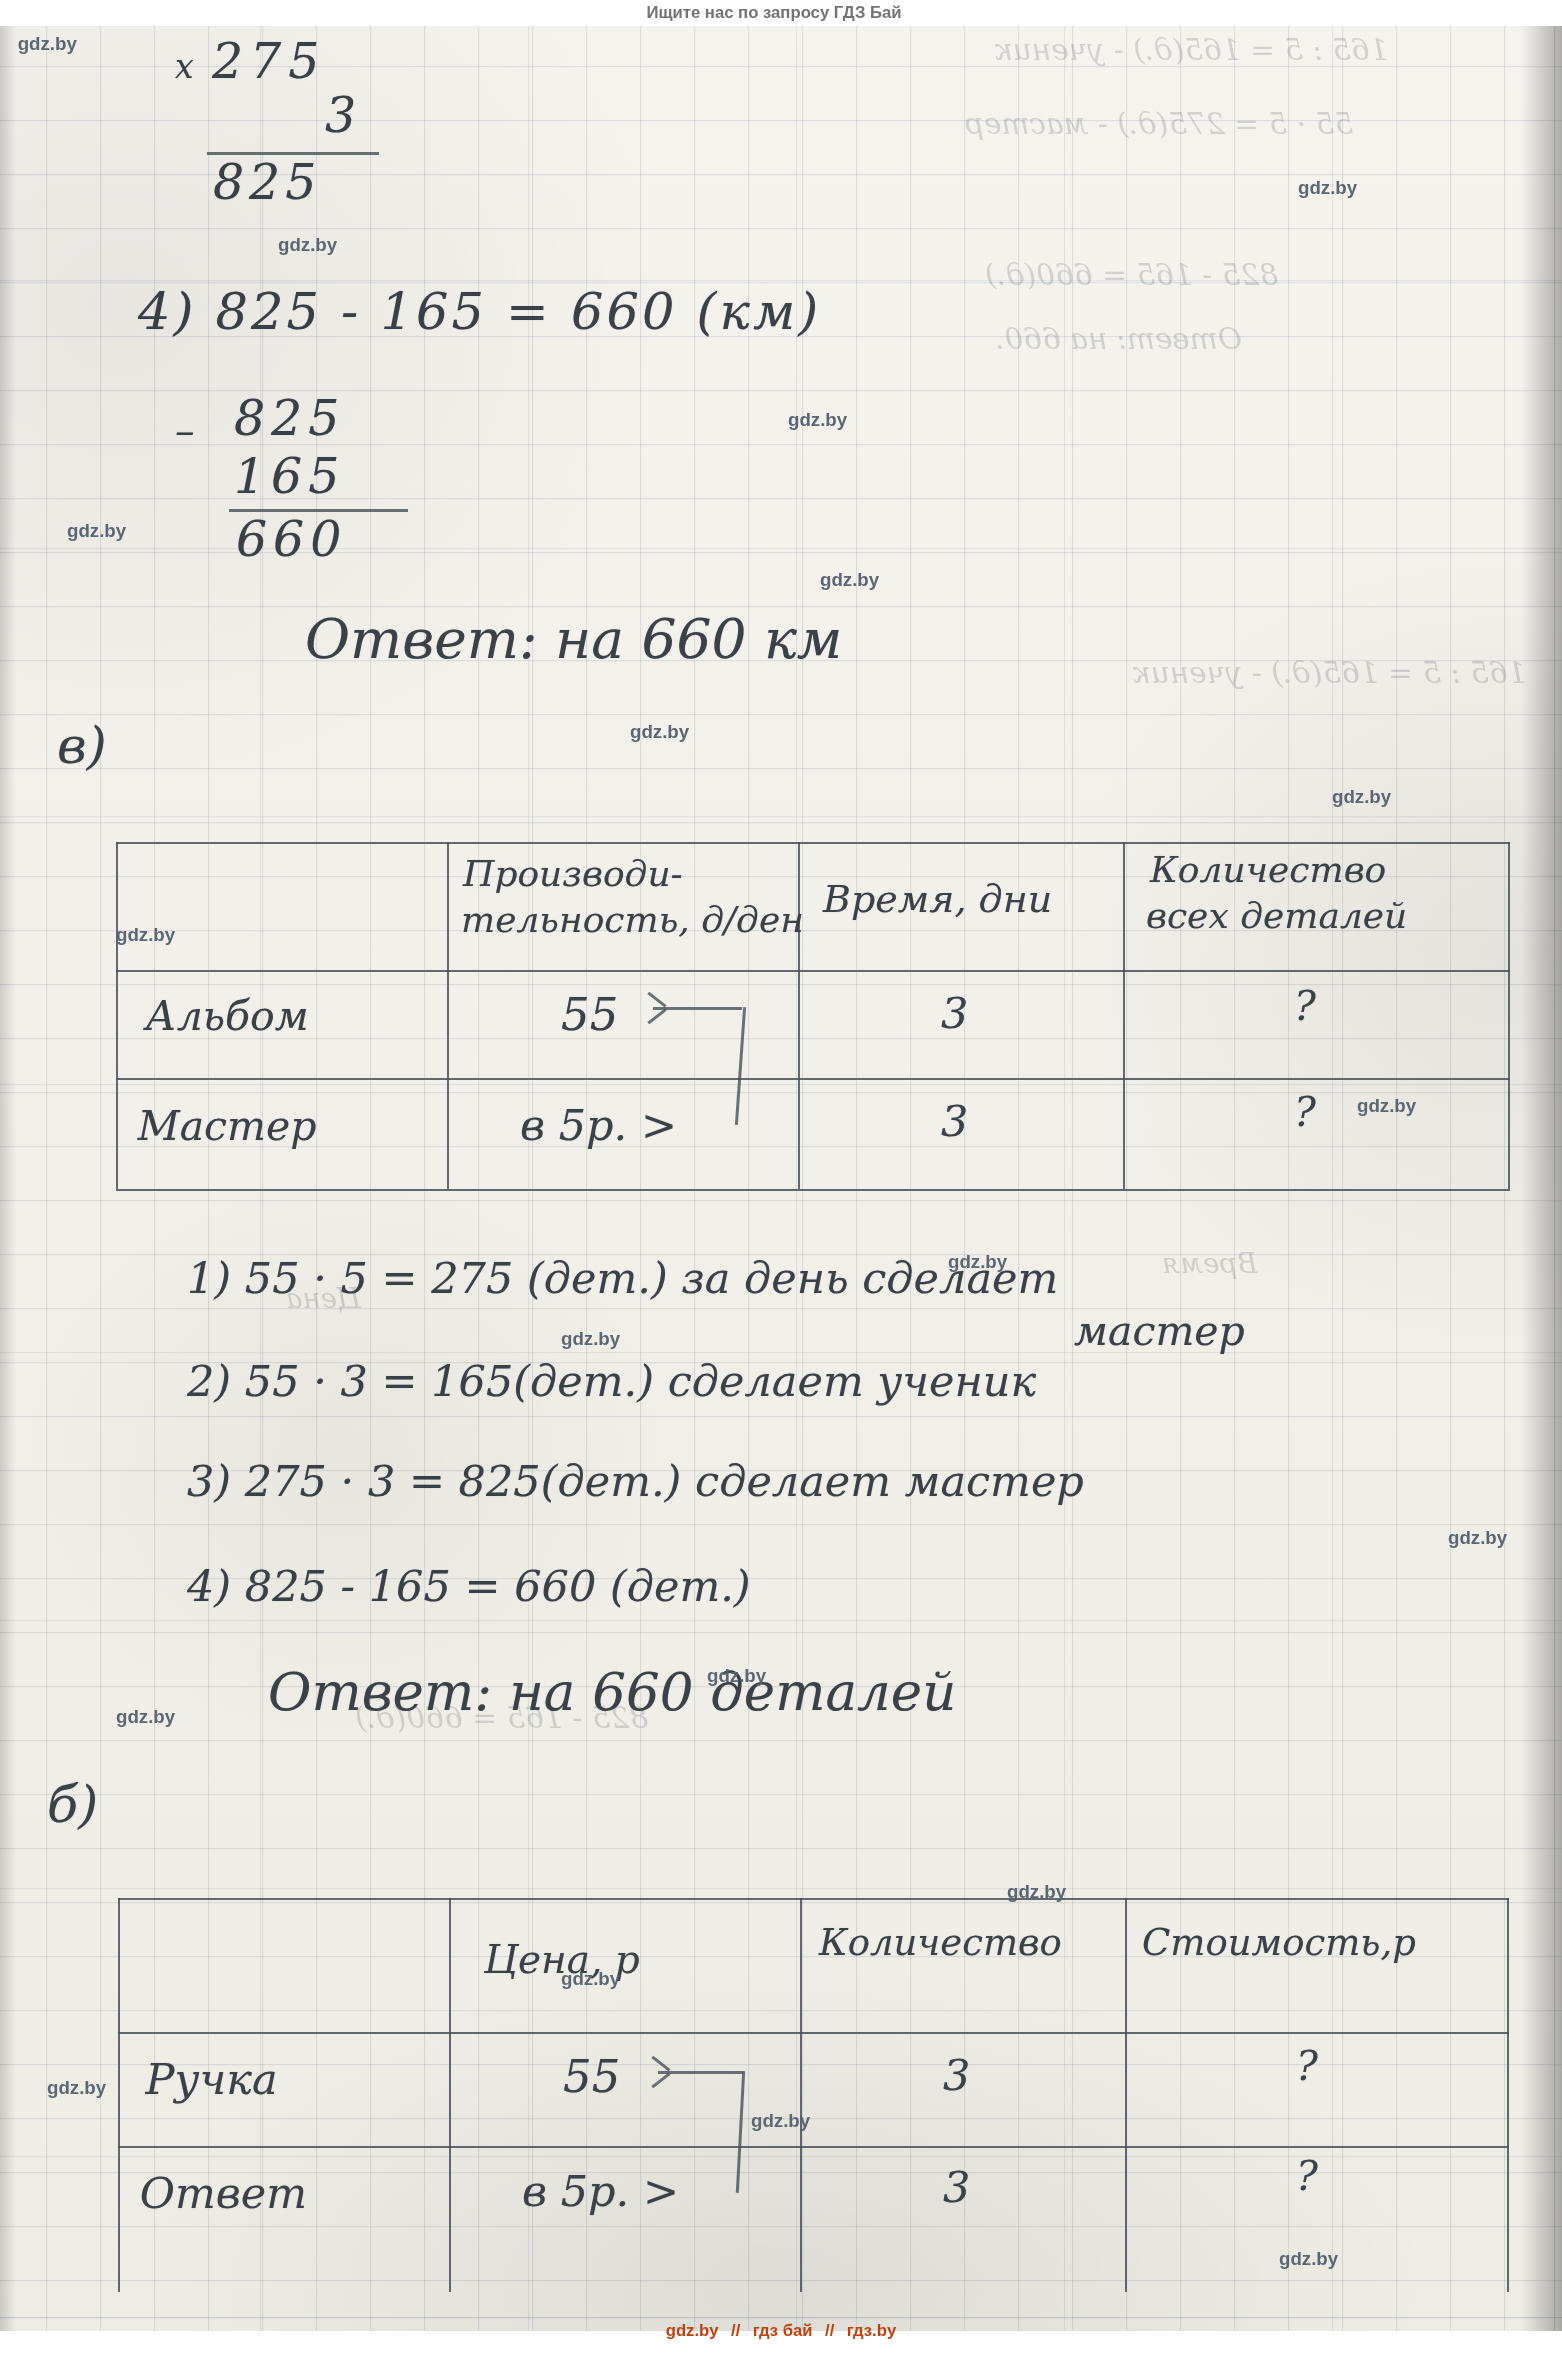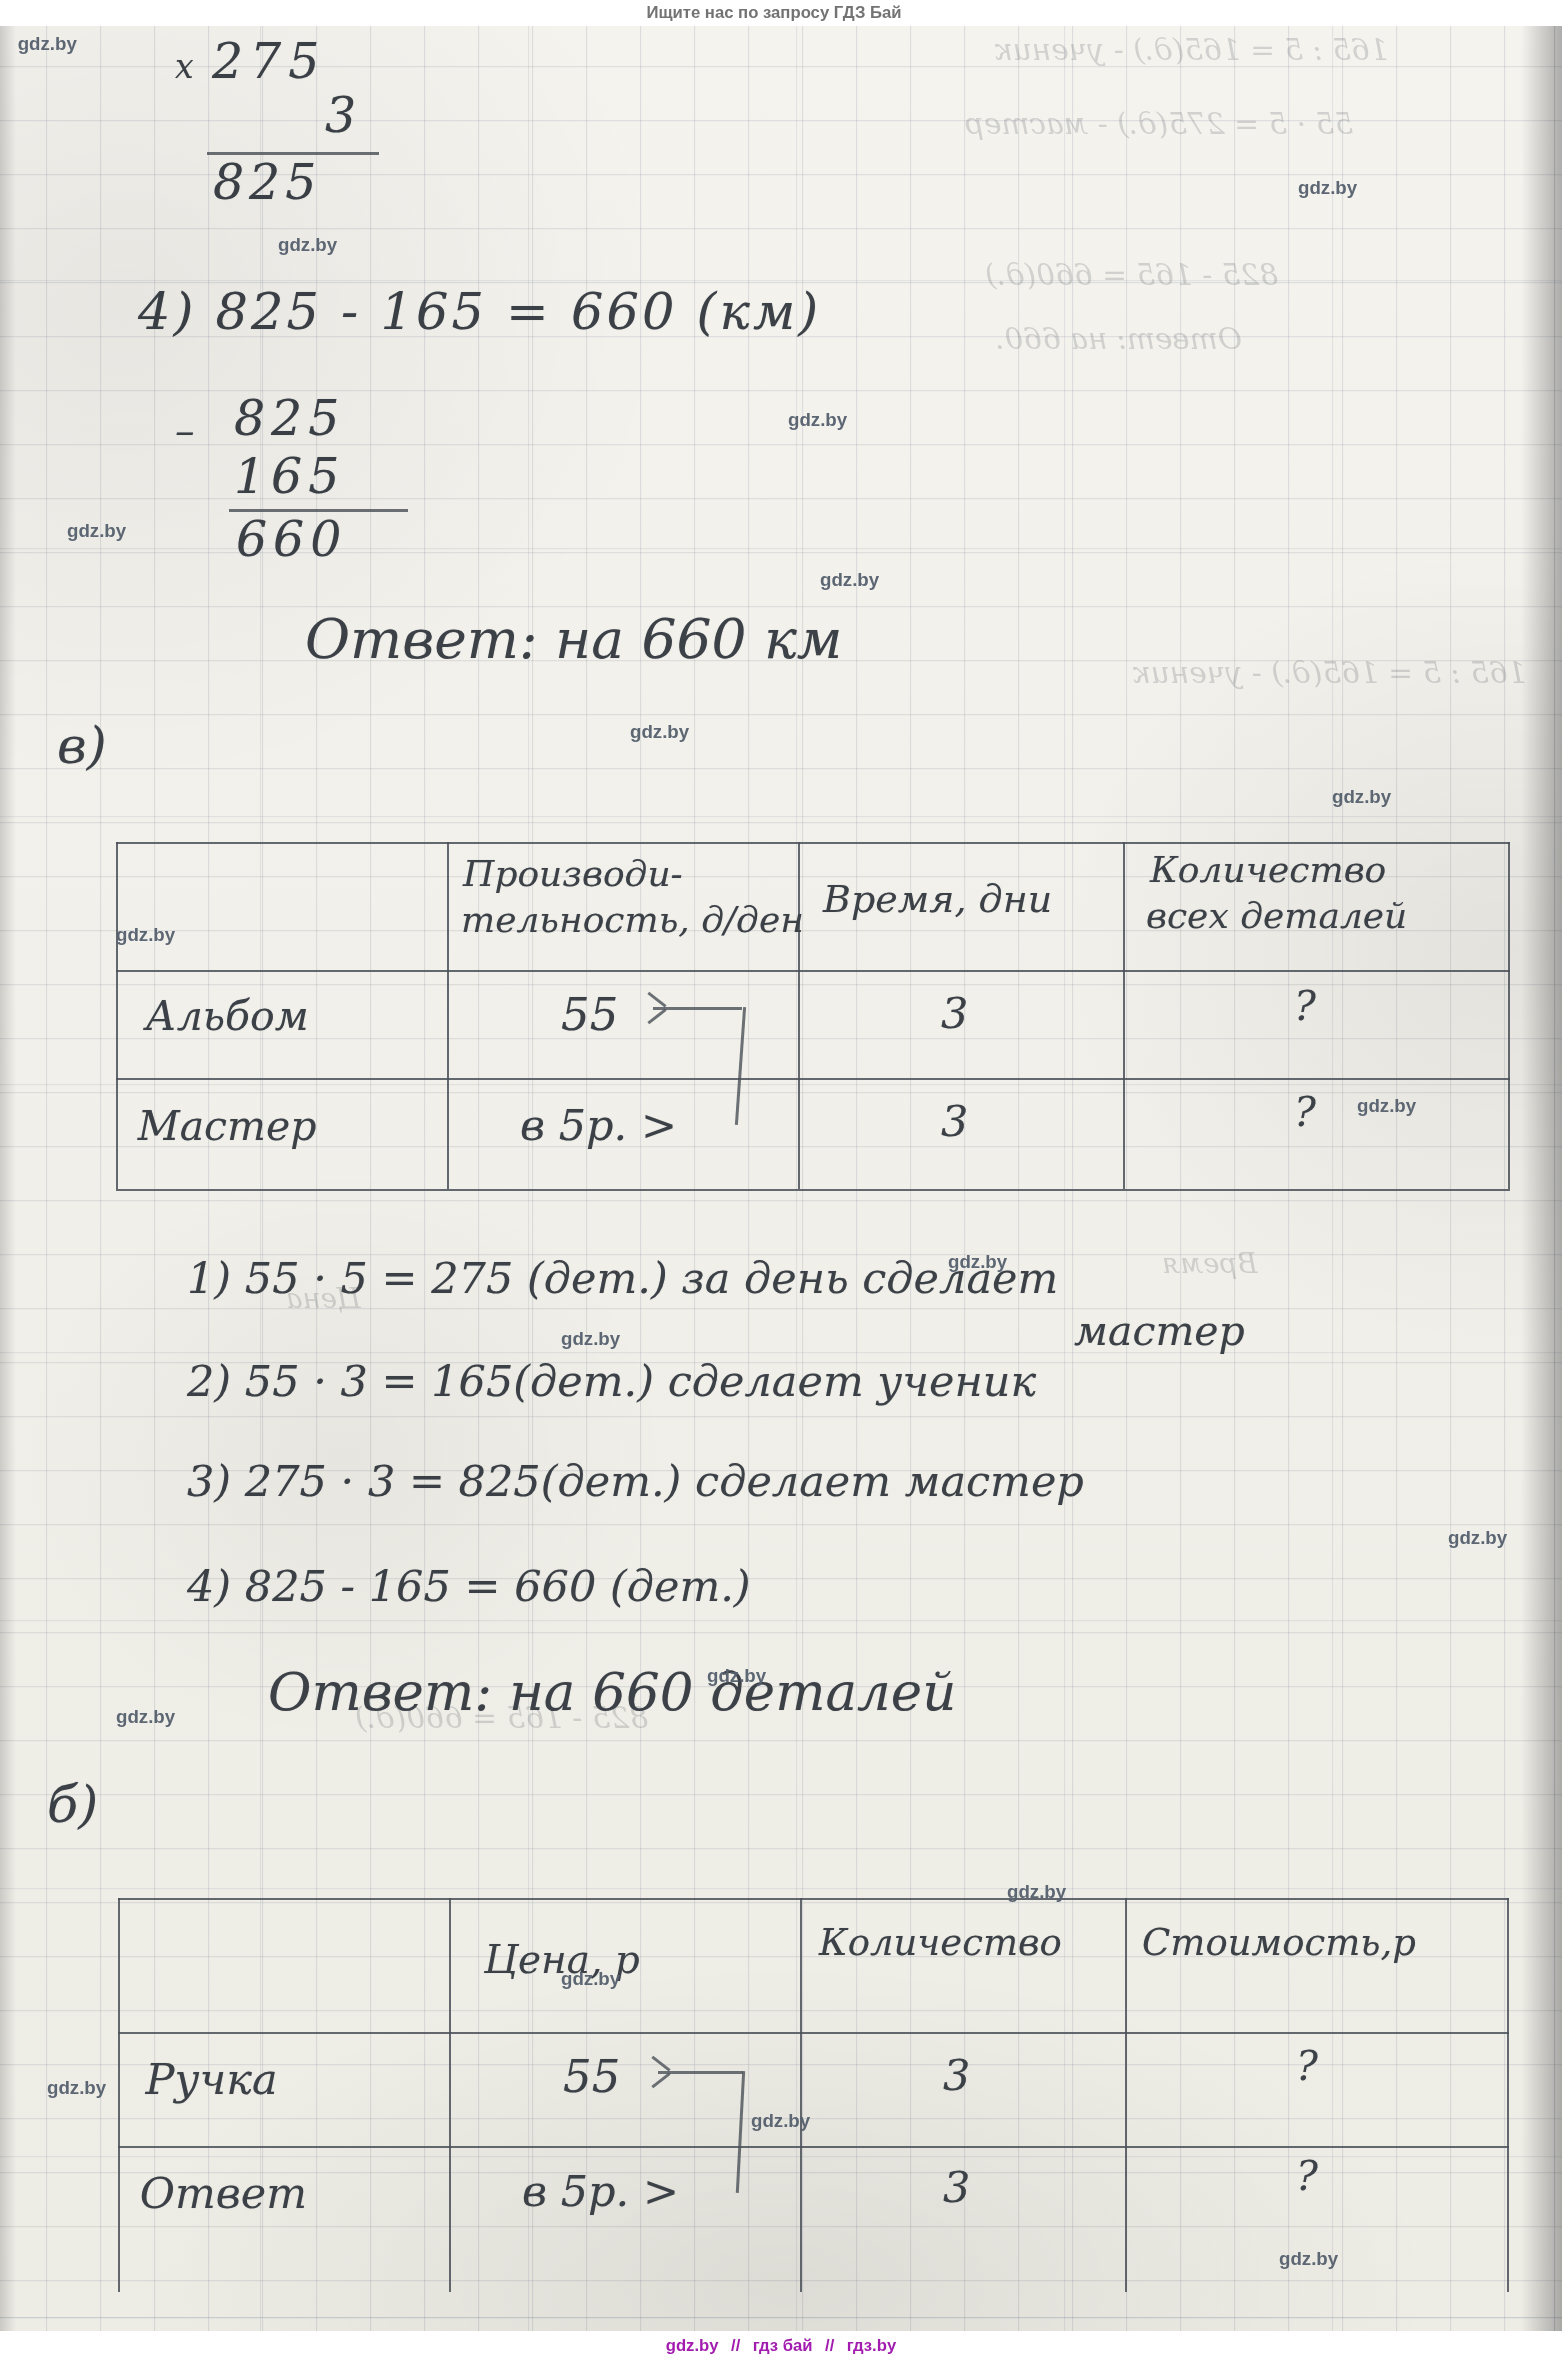--- a/index.html
+++ b/index.html
@@ -23,26 +23,26 @@
     height: 25.6px;
     text-align: center;
     font-size: 16.7px;
     font-weight: bold;
     color: #737373;
     line-height: 25.6px;
     z-index: 40;
   }
   .bottom-bar {
     position: absolute;
-    bottom: 2px; left: 0;
+    bottom: 17px; left: 0;
     width: 1562px;
     text-align: center;
     font-size: 16.7px;
     font-weight: bold;
-    color: #a21caf;
+    color: #c2410c;
     z-index: 40;
   }
   .bottom-bar span { margin: 0 3.9px; }
 
   
   .page {
     position: absolute;
     top: 25.6px;
     left: 0;
     width: 1562px;

